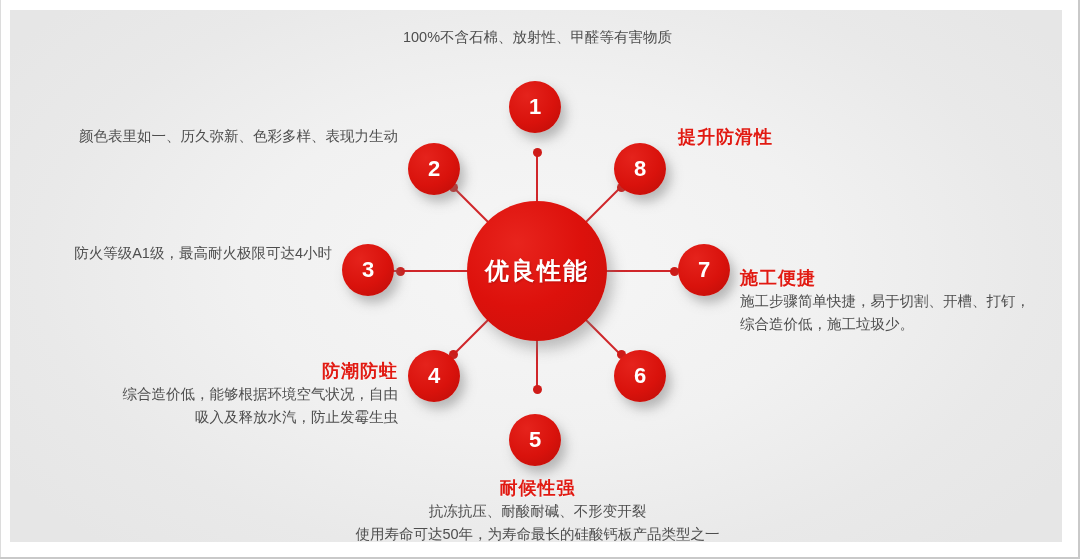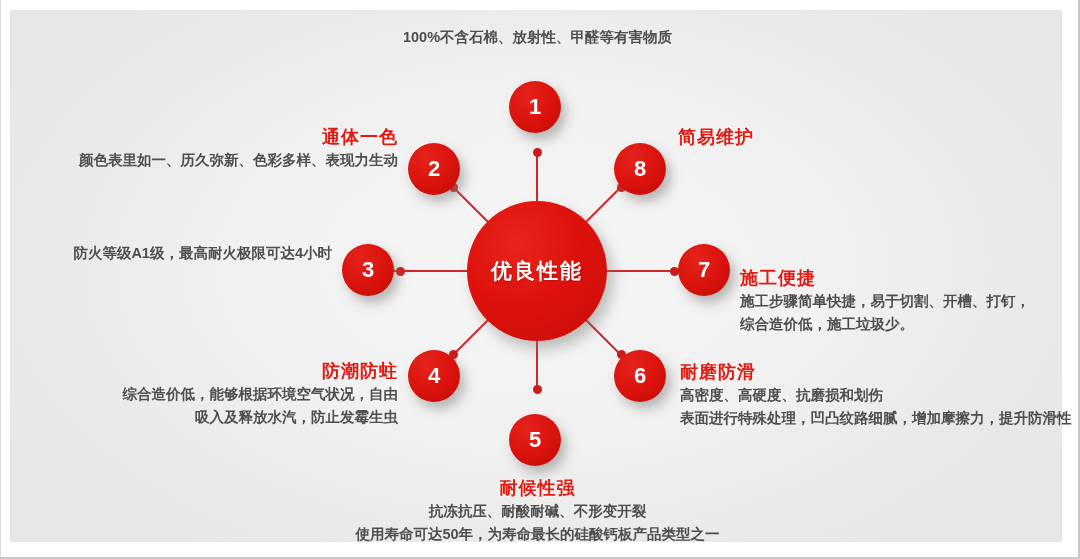--- a/index.html
+++ b/index.html
@@ -34,21 +34,21 @@
     position:absolute;
     left:457px;top:191px;
     width:140px;height:140px;
     border-radius:50%;
     background:radial-gradient(circle at 36% 30%, #e8241d 0%, #dd110c 48%, #c70f0a 100%);
     box-shadow:6px 8px 14px rgba(120,120,120,.45);
     display:flex;align-items:center;justify-content:center;
   }
   #hub-label{
     color:#ffffff;
-    font-size:21px;
+    font-size:24px;
     font-weight:bold;
     letter-spacing:2px;
     white-space:nowrap;
     text-shadow:1px 1px 2px rgba(120,0,0,.35);
   }
 
   
   .spoke{
     position:absolute;
     height:2px;
@@ -84,21 +84,21 @@
     font-size:18px;
     font-weight:bold;
     letter-spacing:1px;
     line-height:24px;
     white-space:nowrap;
     text-shadow:0 1px 1px rgba(255,255,255,.6);
   }
   .blk .desc{
     color:#4e4e4e;
     font-size:14.5px;
-    font-weight:bold;
+    font-weight:normal;
     line-height:23px;
     white-space:nowrap;
   }
   .al-r{text-align:right;}
   .al-l{text-align:left;}
   .al-c{text-align:center;}
 </style>
 </head>
 <body>
 
@@ -151,54 +151,48 @@
     </div>
     <div class="num" style="left:604px;top:133px;">
       <span>8</span>
     </div>
 
     <div class="blk al-c" style="left:280px;top:16px;width:495px;">
       <div class="desc">100%不含石棉、放射性、甲醛等有害物质</div>
     </div>
 
     <div class="blk al-r" style="left:20px;top:115px;width:368px;">
-      <div class="ttl">通体一色</div>
       <div class="desc">颜色表里如一、历久弥新、色彩多样、表现力生动</div>
     </div>
 
     <div class="blk al-r" style="left:10px;top:232px;width:312px;">
       <div class="desc">防火等级A1级，最高耐火极限可达4小时</div>
     </div>
 
     <div class="blk al-r" style="left:30px;top:349px;width:358px;">
       <div class="ttl">防潮防蛀</div>
       <div class="desc">综合造价低，能够根据环境空气状况，自由</div>
       <div class="desc">吸入及释放水汽，防止发霉生虫</div>
     </div>
 
     <div class="blk al-c" style="left:265px;top:466px;width:525px;">
       <div class="ttl">耐候性强</div>
       <div class="desc">抗冻抗压、耐酸耐碱、不形变开裂</div>
       <div class="desc">使用寿命可达50年，为寿命最长的硅酸钙板产品类型之一</div>
     </div>
 
-    <div class="blk al-l" style="left:670px;top:350px;width:400px;">
-      <div class="ttl">耐磨防滑</div>
-      <div class="desc">高密度、高硬度、抗磨损和划伤</div>
-      <div class="desc">表面进行特殊处理，凹凸纹路细腻，增加摩擦力，提升防滑性</div>
-    </div>
 
     <div class="blk al-l" style="left:730px;top:232px;width:340px;margin-top:24px;">
       <div class="ttl">施工便捷</div>
       <div class="desc">施工步骤简单快捷，易于切割、开槽、打钉，</div>
       <div class="desc">综合造价低，施工垃圾少。</div>
     </div>
 
     <div class="blk al-l" style="left:668px;top:115px;width:400px;">
-      <div class="ttl">简易维护</div>
+      <div class="ttl">提升防滑性</div>
     </div>
 
   </div>
 
   <div id="edge-left"></div>
   <div id="edge-right"></div>
   <div id="edge-bottom"></div>
 </div>
 
 </body></html>

